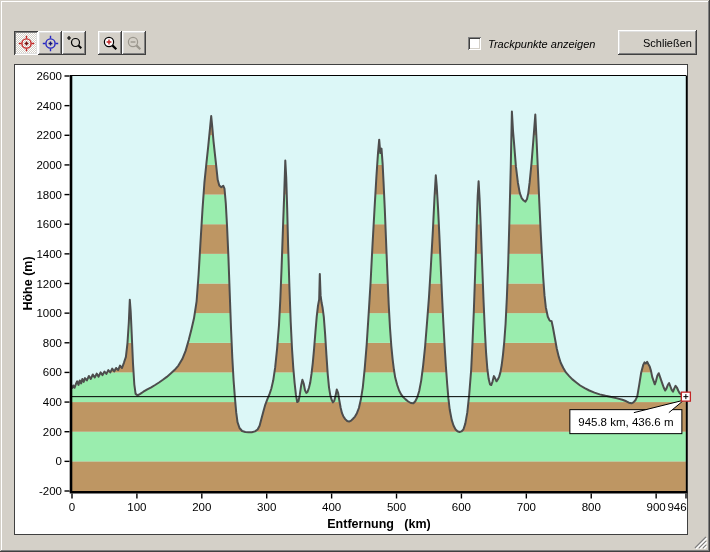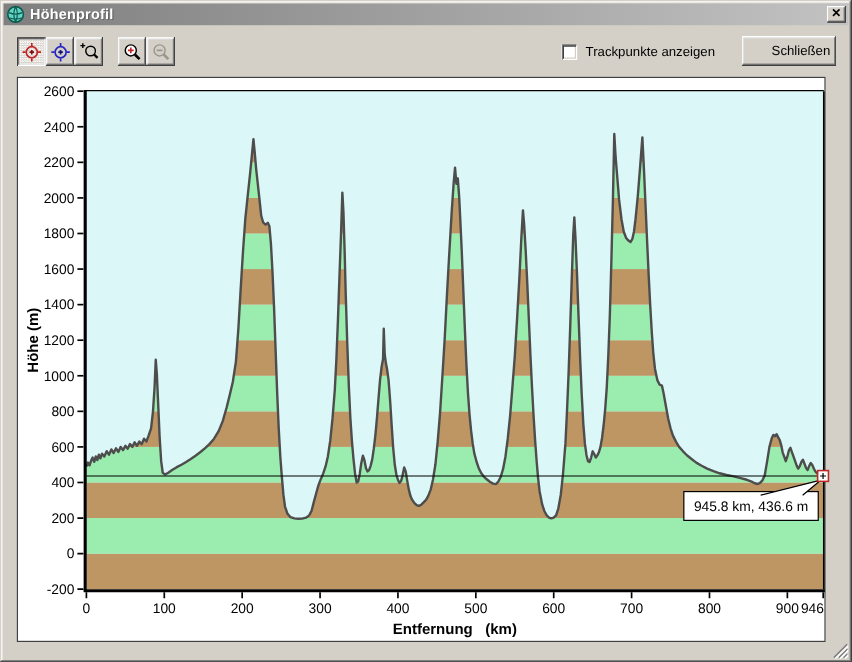--- a/index.html
+++ b/index.html
@@ -34,48 +34,40 @@
   }
   .tbtn.pressed{
     box-shadow: inset 1px 1px #404040, inset -1px -1px #FFFFFF,
                 inset 2px 2px #808080, inset -2px -2px #DFDFDF;
     background:repeating-conic-gradient(#FFFFFF 0% 25%, #D4D0C8 0% 50%) 0 0/2px 2px;
   }
   .chk-row{position:absolute;left:468px;top:13px;display:flex;align-items:center;}
   .chk{width:13px;height:13px;background:#fff;
     box-shadow: inset 1px 1px #808080, inset -1px -1px #fff,
                 inset 2px 2px #404040, inset -2px -2px #D4D0C8;}
-  .chk-lbl{font-size:11px;color:#000;margin-left:7px;white-space:nowrap;}
+  .chk-lbl{font-size:11px;color:#000;margin-left:7px;white-space:nowrap;font-style:italic;}
   .push-btn{
     position:absolute;left:618px;top:6px;width:79px;height:25px;background:#D4D0C8;border:0;
     box-shadow: inset -1px -1px #404040, inset 1px 1px #FFFFFF,
                 inset -2px -2px #808080, inset 2px 2px #DFDFDF;
     font-family:"Liberation Sans",sans-serif;font-size:11px;color:#000;cursor:default;padding-left:25px;
   }
   .chart-panel{
     position:absolute;left:14px;top:64px;width:674px;height:471px;
     background:#FFFFFF;border:1px solid #404040;
   }
   .chart-panel svg{display:block;overflow:visible;}
   .grip{position:absolute;right:3px;bottom:3px;width:13px;height:13px;}
   text{font-family:"Liberation Sans",sans-serif;}
 </style>
 </head>
 <body>
 
 <div class="screen">
 
-  <div class="titlebar">
-    <svg class="app-ico" viewBox="0 0 16 16">
-      <circle cx="8" cy="8" r="6.5" fill="#64D2C2" stroke="#0A5A4E" stroke-width="1.3"></circle>
-      <path d="M2.5 6.5 Q8 9 13.5 6.5 M3 11 Q8 12.8 13 11 M8 1.5 Q5 8 8 14.5 M8 1.5 Q11 8 8 14.5" fill="none" stroke="#0A5A4E" stroke-width="1"></path>
-    </svg>
-    <span class="ttl">Höhenprofil</span>
-    <button class="close-btn">✕</button>
-  </div>
 
   <div class="toolbar">
     <button class="tbtn pressed" style="left:14px">
       <svg width="17" height="17" viewBox="0 0 17 17">
         <g stroke="#C22525" stroke-width="1.4" fill="none">
           <circle cx="8.5" cy="8.5" r="4.6"></circle>
           <path d="M8.5 0.8V3.4 M8.5 13.6v2.6 M0.8 8.5h2.6 M13.6 8.5h2.6"></path>
           <path d="M6.6 8.5h3.8 M8.5 6.6v3.8" stroke="#7a1212"></path>
         </g>
       </svg>

